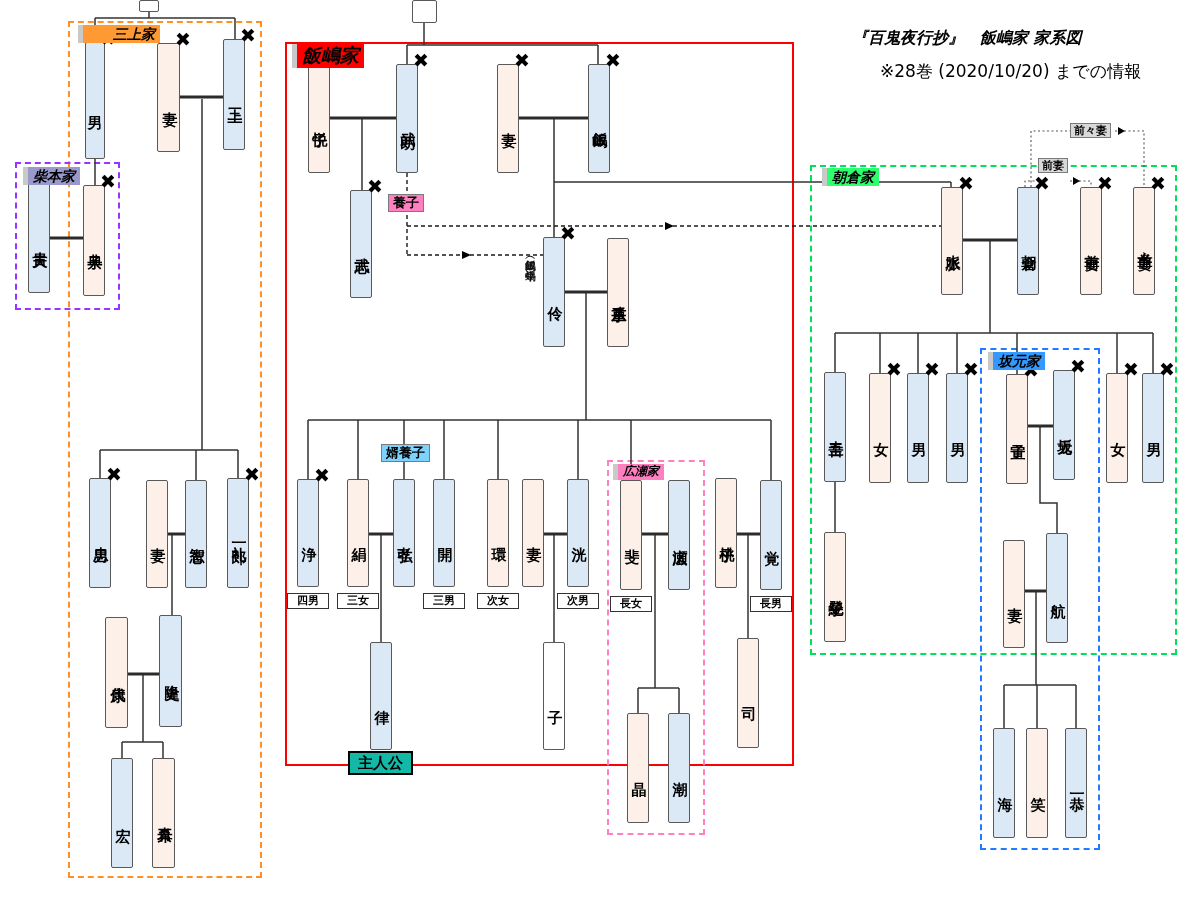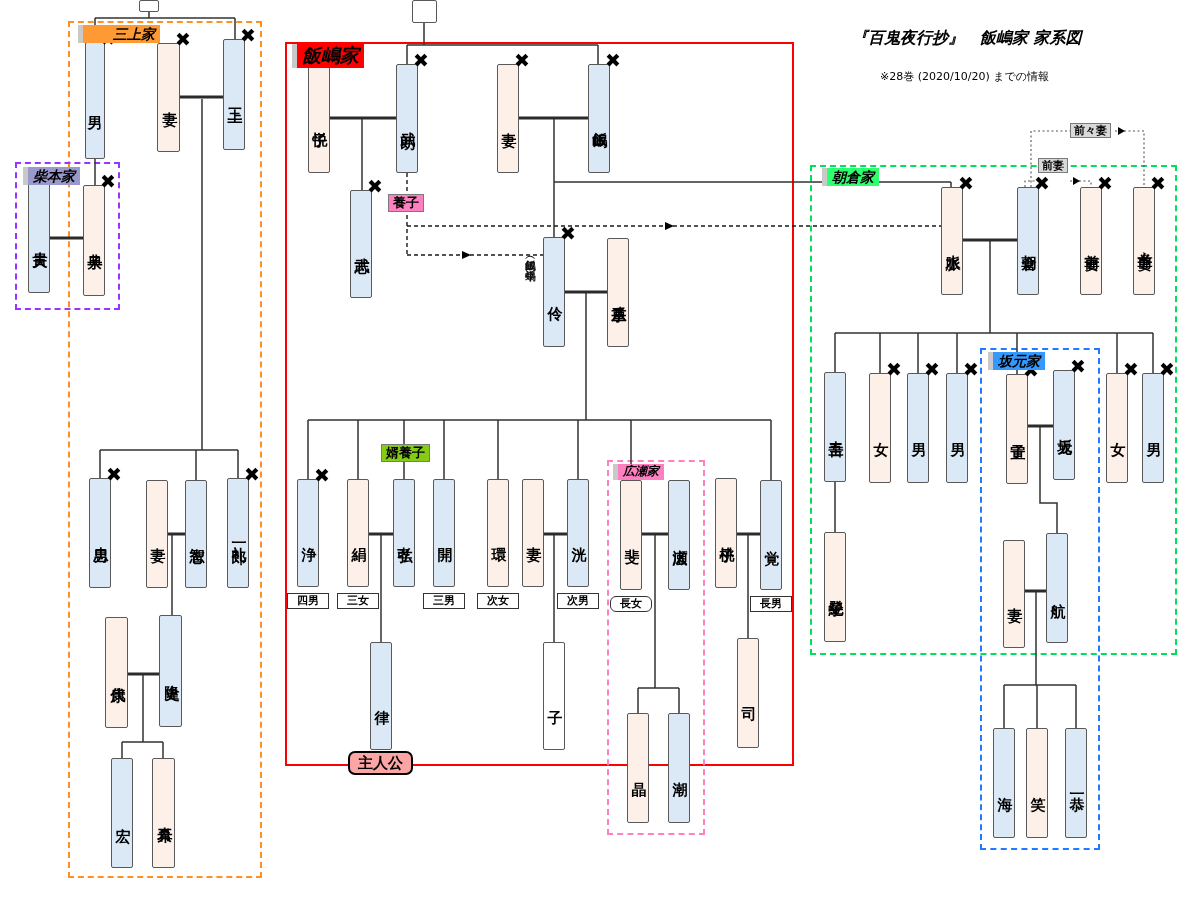--- a/index.html
+++ b/index.html
@@ -20,21 +20,21 @@
          border:1.2px solid #333;background:#fff;font-weight:bold;font-size:11px;
          text-align:center;line-height:14px;writing-mode:horizontal-tb;}
   .pnote{position:absolute;z-index:4;writing-mode:vertical-rl;text-orientation:upright;
          font-size:10.5px;font-weight:bold;color:#111;letter-spacing:0;}
   .tag{position:absolute;z-index:6;box-sizing:border-box;font-weight:bold;font-size:13px;
        line-height:1.2;padding:0 4px;border:1px solid #7a7a7a;white-space:nowrap;writing-mode:horizontal-tb;}
   .tag-small{font-size:11px;padding:0 3px;}
   .tag-hero{border:2px solid #000;font-size:15px;padding:1px 8px;}
   #titleblock{position:absolute;left:852px;top:28px;width:345px;z-index:7;color:#000;}
   #titleblock .t{font-weight:bold;font-size:16px;font-style:italic;}
-  #titleblock .n{font-size:11px;margin-top:20px;margin-left:28px;}
+  #titleblock .n{font-size:17px;margin-top:11px;margin-left:28px;}
 </style>
 </head>
 <body>
 
 <div id="canvas">
 
   <svg class="lines" width="1200" height="897">
 
     <g stroke="#333" stroke-width="1.5" fill="none">
       <path d="M149 12 V18 M95 18 H235 M95 18 V42 M235 18 V39"></path>
@@ -208,21 +208,21 @@
     <div class="person sex-f" style="left: 522px; top: 479px; width: 22px; height: 108px;">
       <span>妻</span>
     </div>
     <div class="person sex-m" style="left: 567px; top: 479px; width: 22px; height: 108px;">
       <span>洸</span>
     </div>
     <div class="birth" style="left: 557px; top: 593px;">次男</div>
     <div class="person sex-f" style="left: 620px; top: 480px; width: 22px; height: 110px;">
       <span>斐</span>
     </div>
-    <div class="birth" style="left: 610px; top: 596px; border-radius: 6px;">長女</div>
+    <div class="birth" style="left: 610px; top: 596px;">長女</div>
     <div class="person sex-m" style="left: 668px; top: 480px; width: 22px; height: 110px;">
       <span>広瀬</span>
     </div>
     <div class="person sex-f" style="left: 715px; top: 478px; width: 22px; height: 110px;">
       <span>桃子</span>
     </div>
     <div class="person sex-m" style="left: 760px; top: 480px; width: 22px; height: 110px;">
       <span>覚</span>
     </div>
     <div class="birth" style="left: 750px; top: 596px;">長男</div>
@@ -300,17 +300,17 @@
     <div class="person sex-m" style="left: 993px; top: 728px; width: 22px; height: 110px;">
       <span>海</span>
     </div>
     <div class="person sex-f" style="left: 1026px; top: 728px; width: 22px; height: 110px;">
       <span>笑</span>
     </div>
     <div class="person sex-m" style="left: 1065px; top: 728px; width: 22px; height: 110px;">
       <span>恭一</span>
     </div>
     <div class="tag " style="left: 388px; top: 194px; background: rgb(255, 128, 192);">養子</div>
-    <div class="tag " style="left: 381px; top: 444px; background: #84cc16;">婿養子</div>
+    <div class="tag " style="left: 381px; top: 444px; background: #7dd3fc;">婿養子</div>
     <div class="tag tag-small" style="left: 1038px; top: 158px; background: rgb(217, 217, 217);">前妻</div>
     <div class="tag tag-small" style="left: 1070px; top: 123px; background: rgb(217, 217, 217);">前々妻</div>
-    <div class="tag tag-hero" style="left: 348px; top: 751px; background: #fca5a5; border-radius: 7px;">主人公</div>
+    <div class="tag tag-hero" style="left: 348px; top: 751px; background: #14b8a6;">主人公</div>
   </div>
 
 </body></html>

